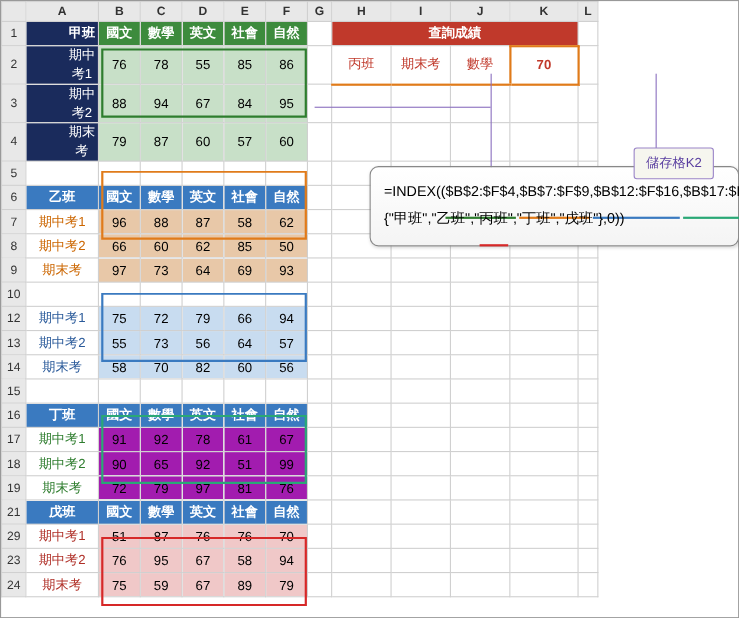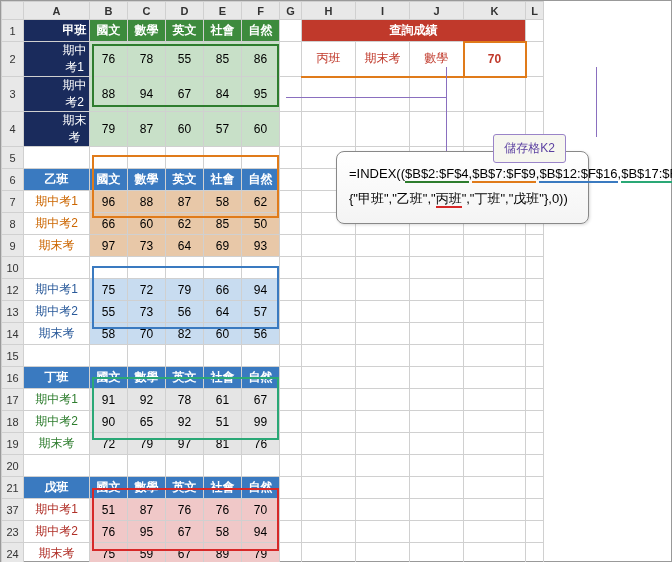--- a/index.html
+++ b/index.html
@@ -12,39 +12,39 @@
 .corner { background: #e8e8e8; width: 22px; height: 18px; }
 .cA { width: 66px; } .cB,.cC,.cD,.cE,.cF { width: 38px; } .cG { width: 22px; }
 .cH,.cI,.cJ { width: 54px; } .cK { width: 62px; } .cL { width: 18px; }
 
 .class-hdr { color: #fff; font-weight: bold; }
 .bg-navy { background: #1a2b5c; padding-left: 36px; } .bg-green { background: #3d8b3d; } .bg-blue { background: #3a7ac0; }
 
 .exam-label { font-weight: normal; } .tc-green { color: #2e7d2e; } .tc-blue { color: #2a5a9a; } .tc-red { color: #b03028; } .tc-orange { color: #cc6600; }
 
 .d-green { background: #c8e0c8; } .d-orange { background: #e8c8a8; } .d-blue { background: #c8dcf0; }
-.d-mint { background: #e5e5e5; margin-top: 25px; } .d-pink { background: #f0c8c8; }
+.d-mint { background: #a21caf; margin-top: 25px; } .d-pink { background: #f0c8c8; }
 
 
 .blk1 { box-shadow: inset 0 0 0 2px #2e7d2e; }
 .blk2 { box-shadow: inset 0 0 0 2px #e07b1a; }
 .blk3 { box-shadow: inset 0 0 0 2px #3a7ac0; }
 .blk4 { box-shadow: inset 0 0 0 2px #2aa876; }
 .blk5 { box-shadow: inset 0 0 0 2px #d62828; }
 
 .overlay { position: absolute; pointer-events: none; }
 .ob { position: absolute; border: 2px solid transparent; }
 
 .query-title { background: #c0392b; color: #fff; font-weight: bold; }
 .query-val { color: #c0392b; border-bottom: 2px solid #e07b1a !important; }
 .query-res { color: #c0392b; font-weight: bold; border: 2px solid #e07b1a !important; }
 
-.callout { position: absolute; left: 335px; top: 150px; width: 253px; border: 1px solid #888; border-radius: 8px; background: linear-gradient(#fff,#f4f4f4); padding: 10px 12px 12px; font-size: 13px; line-height: 1.9; box-shadow: 1px 1px 3px rgba(0,0,0,0.15); }
+.callout { position: absolute; left: 335px; top: 150px; width: 336px; border: 1px solid #888; border-radius: 8px; background: linear-gradient(#fff,#f4f4f4); padding: 10px 12px 12px; font-size: 13px; line-height: 1.9; box-shadow: 1px 1px 3px rgba(0,0,0,0.15); }
 .callout-label { position: absolute; right: 22px; top: -18px; background: #f6f6ef; border: 1px solid #9a84c8; color: #5a3fa0; padding: 2px 10px; border-radius: 3px; font-size: 12px; }
-.u { border-bottom: 2px solid; padding-bottom: 0px; }
+.u { border-bottom: 2px solid; padding-bottom: 16px; }
 .u-g { border-color: #2e7d2e; } .u-o { border-color: #e07b1a; } .u-b { border-color: #3a7ac0; }
 .u-m { border-color: #2aa876; } .u-r { border-color: #d62828; }
 .arrowline { position: absolute; background: #8a6fbf; }
 </style>
 </head>
 <body>
 
 <div class="sheet">
 <table>
 <tbody>
@@ -326,51 +326,36 @@
           <td class="d-mint">81</td>
           <td class="d-mint">76</td>
           <td class=""></td>
           <td class=""></td>
           <td class=""></td>
           <td class=""></td>
           <td class=""></td>
           <td class=""></td>
         </tr>
         <tr>
-          <td class="rowhdr">20</td>
-          <td class=""></td>
-          <td class=""></td>
-          <td class=""></td>
-          <td class=""></td>
-          <td class=""></td>
-          <td class=""></td>
-          <td class=""></td>
-          <td class=""></td>
-          <td class=""></td>
-          <td class=""></td>
-          <td class=""></td>
-          <td class=""></td>
-        </tr>
-        <tr>
           <td class="rowhdr">21</td>
           <td class="class-hdr bg-blue">戊班</td>
           <td class="class-hdr bg-blue">國文</td>
           <td class="class-hdr bg-blue">數學</td>
           <td class="class-hdr bg-blue">英文</td>
           <td class="class-hdr bg-blue">社會</td>
           <td class="class-hdr bg-blue">自然</td>
           <td class=""></td>
           <td class=""></td>
           <td class=""></td>
           <td class=""></td>
           <td class=""></td>
           <td class=""></td>
         </tr>
         <tr>
-          <td class="rowhdr">37</td>
+          <td class="rowhdr">29</td>
           <td class="exam-label tc-red">期中考1</td>
           <td class="d-pink">51</td>
           <td class="d-pink">87</td>
           <td class="d-pink">76</td>
           <td class="d-pink">76</td>
           <td class="d-pink">70</td>
           <td class=""></td>
           <td class=""></td>
           <td class=""></td>
           <td class=""></td>

